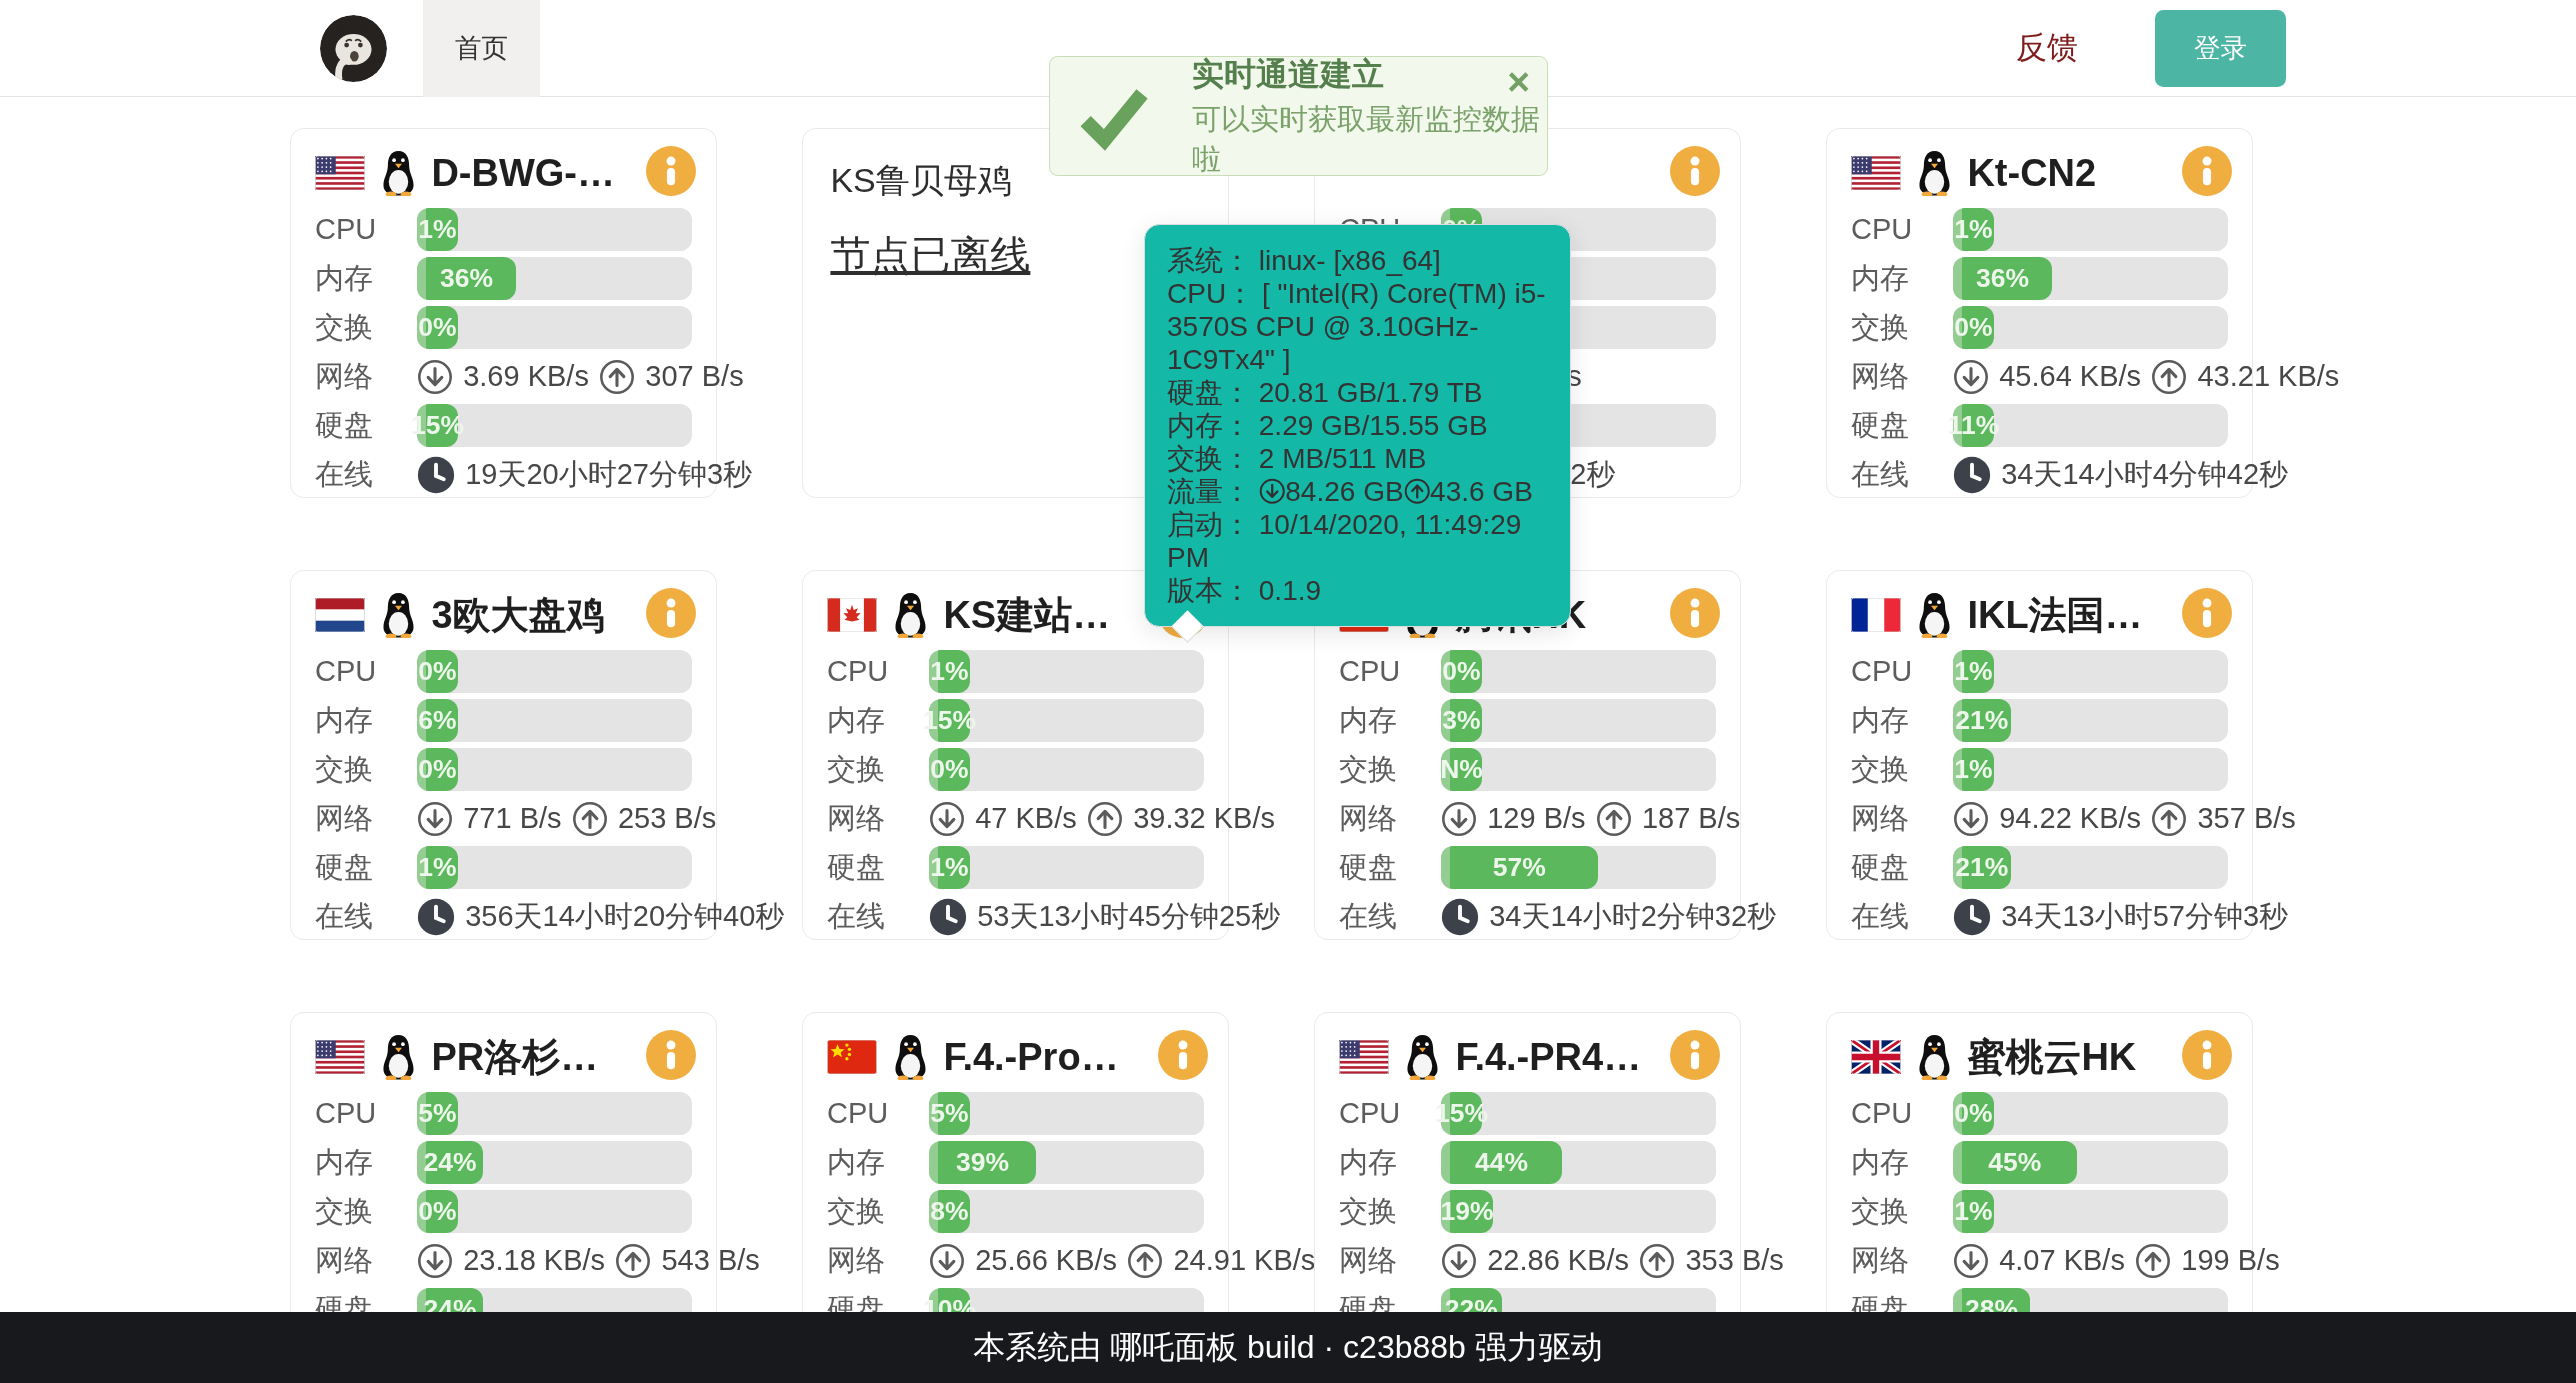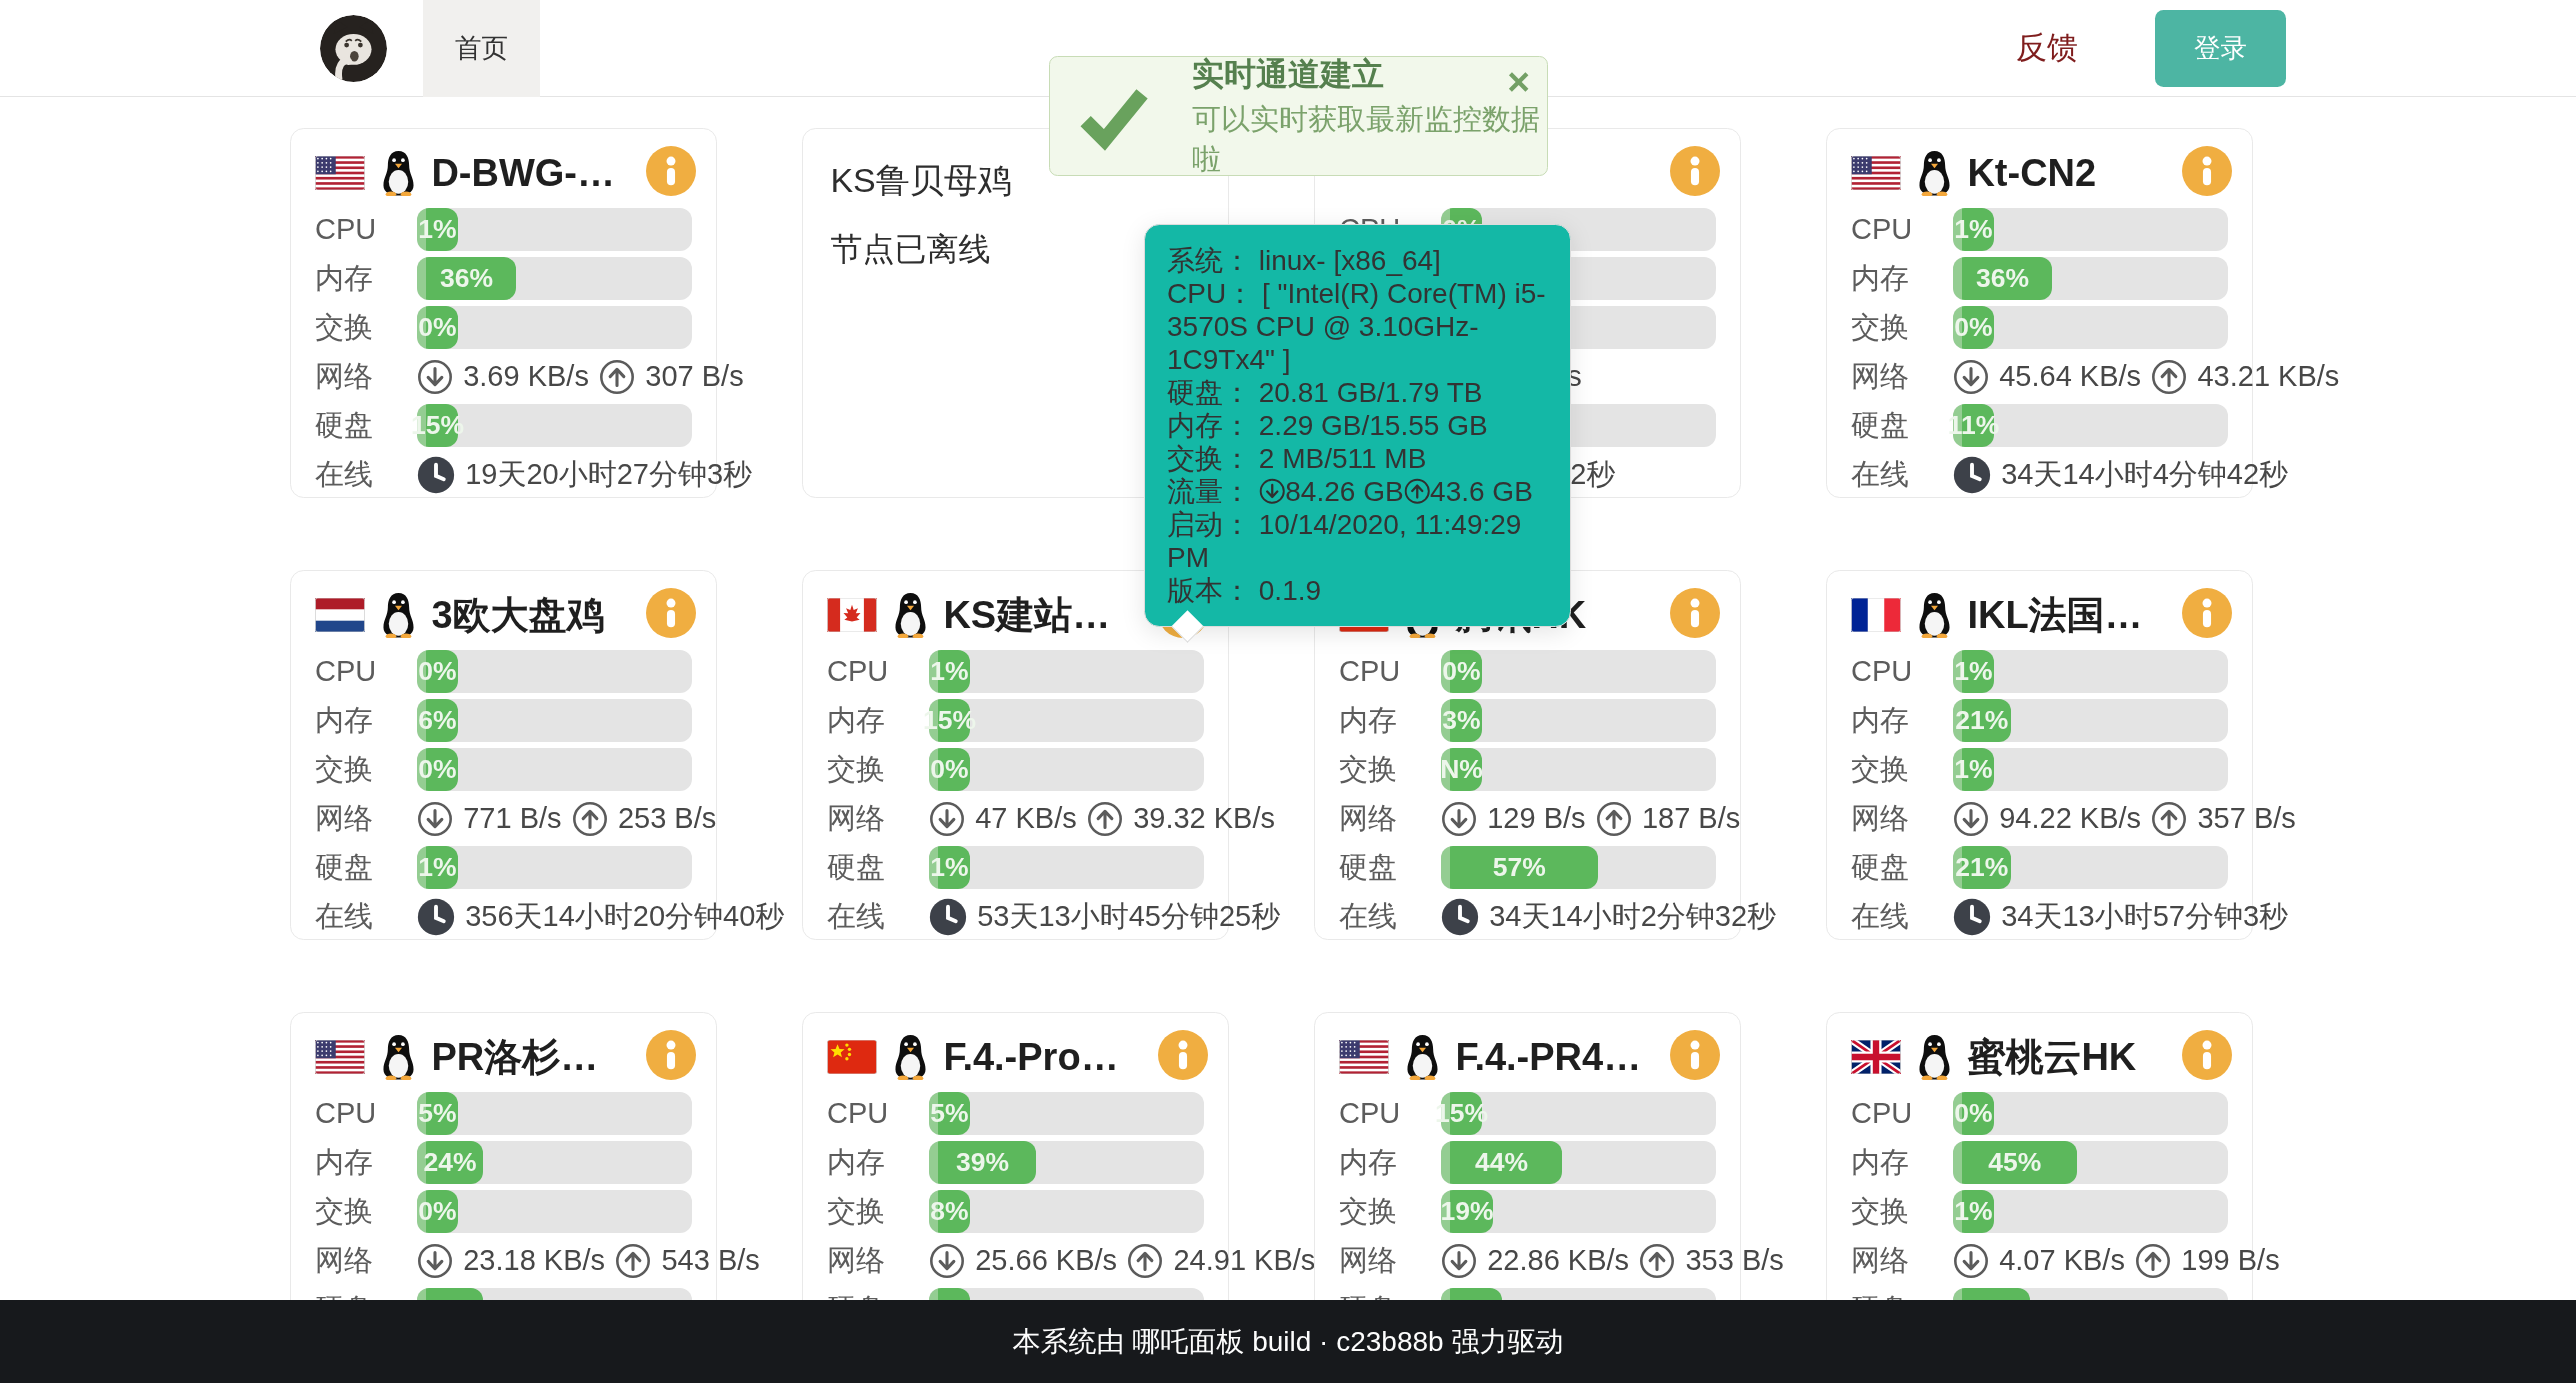--- a/index.html
+++ b/index.html
@@ -32,42 +32,42 @@
   .stat-row{display:flex;align-items:center;height:43px;margin-top:6px;}
   .stat-label{width:102px;flex:none;font-size:29px;color:#5c5c5c;}
   .bar{flex:1;height:43px;background:#e4e4e4;border-radius:12px;position:relative;}
   .fill{position:absolute;left:0;top:0;height:43px;border-radius:12px;min-width:41px;
     background:linear-gradient(90deg,#94cd92 0px,#94cd92 9.4px,#5cb85c 9.4px);
     display:flex;align-items:center;justify-content:center;
     font-size:26.5px;font-weight:bold;color:#edf6eb;white-space:nowrap;}
   .inline-val{display:flex;align-items:center;gap:10.2px;font-size:29px;color:#474747;white-space:nowrap;}
   .frag{font-size:29px;color:#474747;white-space:nowrap;}
   .offline-name{font-size:34px;color:#2e2e2e;margin:13.7px 0 0 3.4px;}
-  .offline-status{font-size:32px;color:#2e2e2e;margin:24px 0 0 3.4px;}
+  .offline-status{font-size:40px;color:#2e2e2e;margin:24px 0 0 3.4px;text-decoration:underline;}
   
   .toast{position:absolute;left:1049px;top:56px;width:499px;height:120px;box-sizing:border-box;
     background:#f2f8eb;border:1.7px solid #c8dcb6;border-radius:8.5px;z-index:30;
     display:flex;align-items:center;padding-left:22px;}
   .toast-check{flex:none;line-height:0;}
   .toast-text{margin-left:38px;}
   .toast-title{font-size:32px;font-weight:bold;color:#55804e;}
   .toast-msg{font-size:29px;color:#7ba26b;margin-top:3px;}
   .toast-close{position:absolute;top:5.1px;right:17px;font-size:39px;font-weight:bold;
     color:#73a065;cursor:pointer;line-height:1;}
   
   .tooltip{position:absolute;left:1144px;top:224px;width:427px;box-sizing:border-box;z-index:40;
     background:#14b8a6;border:0.9px solid #dcdcdc;border-radius:15.4px;padding:19px 22px;
     box-shadow:0 5.1px 24px rgba(0,0,0,0.10);font-size:28px;line-height:33px;color:#333;}
   .tooltip:after{content:"";position:absolute;left:31px;bottom:-12px;width:22px;height:22px;
     background:#fff;transform:rotate(45deg);border-right:0.9px solid #dcdcdc;border-bottom:0.9px solid #dcdcdc;}
   .tt-label{display:inline;}
   .tt-arrow{display:inline-block;vertical-align:-3.4px;line-height:0;}
   
-  .footer{position:absolute;left:0;right:0;bottom:0;height:84px;background:#17191c;z-index:20;
-    display:flex;align-items:center;justify-content:center;font-size:28px;color:#fdfdfd;}
+  .footer{position:absolute;left:0;right:0;bottom:0;height:72px;background:#17191c;z-index:20;
+    display:flex;align-items:center;justify-content:center;font-size:32px;color:#fdfdfd;}
   .footer a{color:#fdfdfd;text-decoration:none;cursor:pointer;}
   .footer .sep{white-space:pre;}
 </style>
 </head>
 <body>
 
 <div class="navbar">
   <div class="brand">
     <svg width="67" height="67" viewBox="0 0 78 78">
       <circle cx="39" cy="39" r="39" fill="#26221f"></circle>

